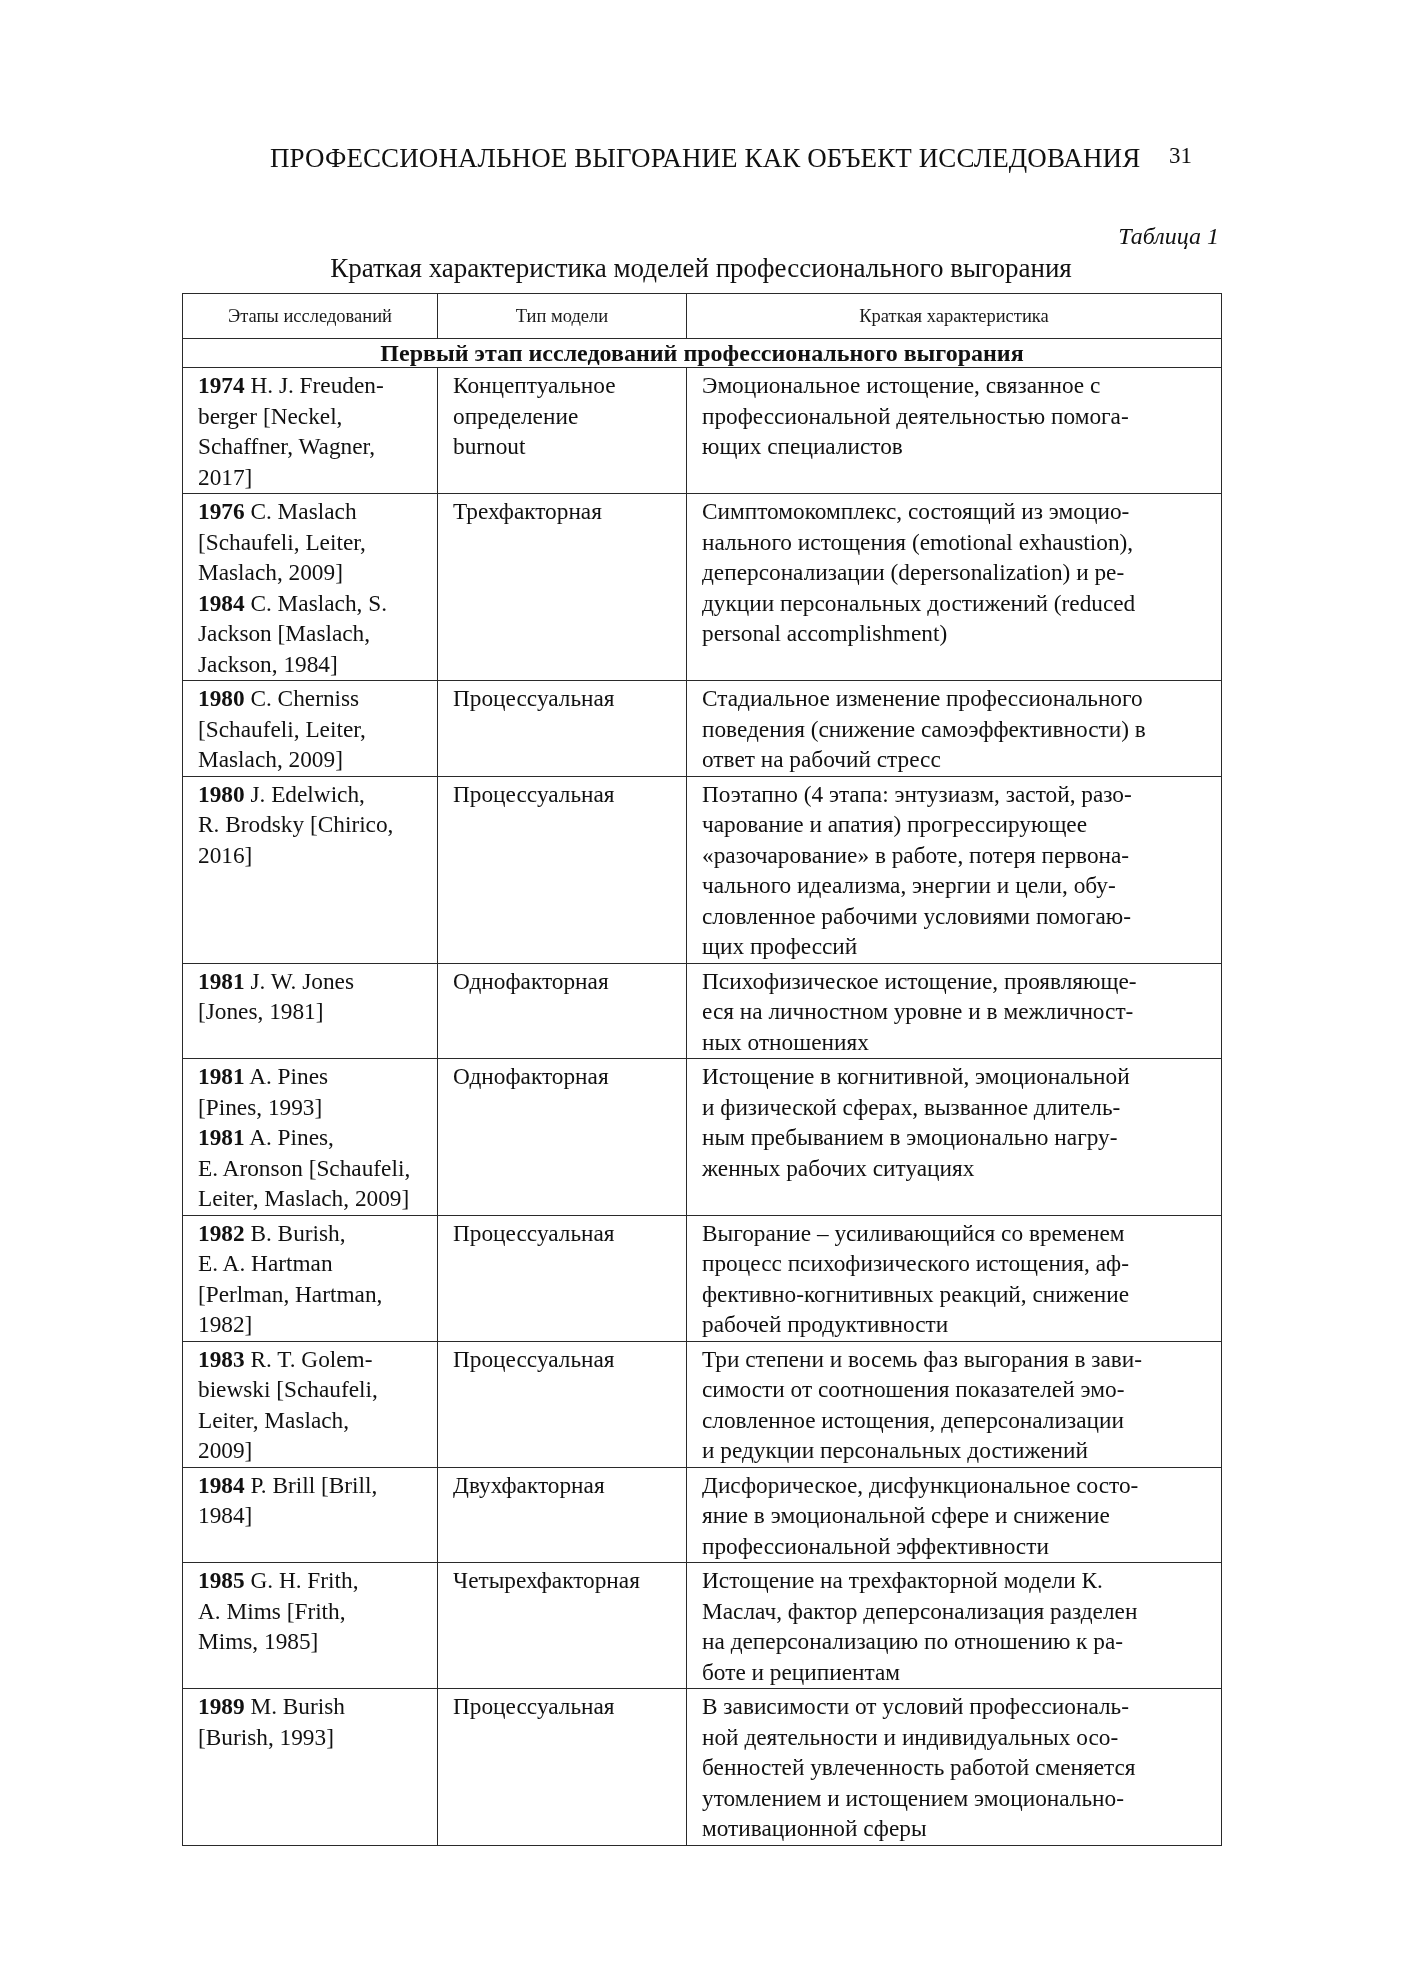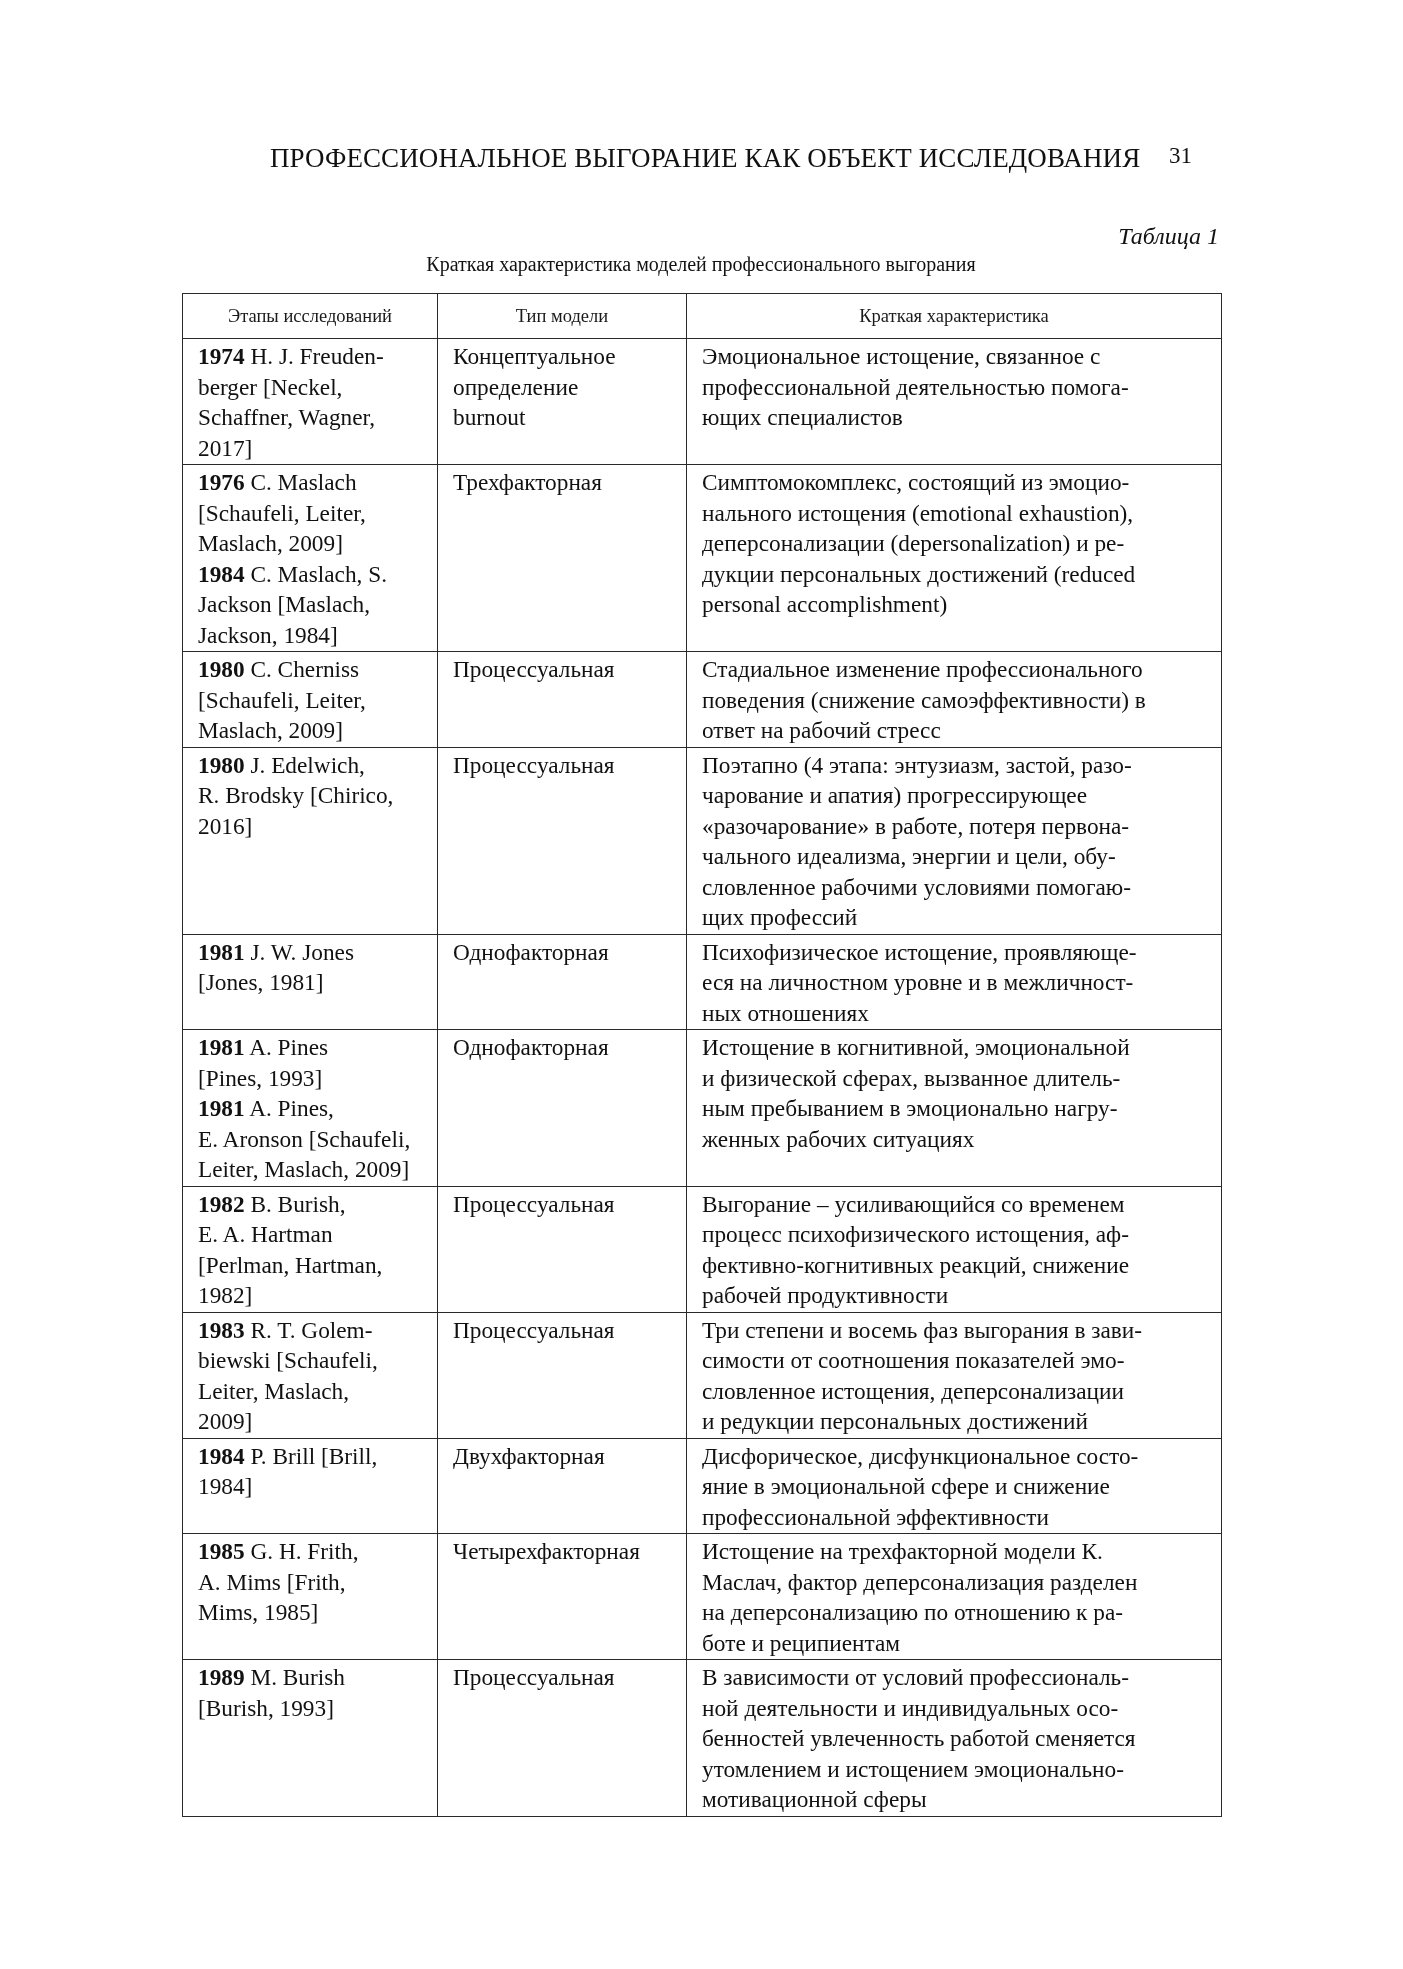--- a/index.html
+++ b/index.html
@@ -12,21 +12,21 @@
     font-size: 27px; letter-spacing: 0.1px; white-space: nowrap;
   }
   .page-number {
     position: absolute; left: 1169px; top: 143px; font-size: 23px;
   }
   .table-label {
     position: absolute; right: 184px; top: 223px; font-size: 24px; font-style: italic;
   }
   .table-title {
     position: absolute; left: 182px; width: 1038px; top: 253px;
-    text-align: center; font-size: 20px;
+    text-align: center; font-size: 27px;
   }
   table.burnout {
     position: absolute; left: 182px; top: 293px; width: 1039px;
     border-collapse: collapse; table-layout: fixed;
   }
   table.burnout td, table.burnout th {
     border: 1.6px solid #2a2a2a; vertical-align: top;
     padding: 2px 8px 1px 15px; font-size: 23.3px; line-height: 30.5px;
     font-weight: normal;
   }
@@ -60,20 +60,23 @@
       <col class="c3">
     </colgroup>
   <thead>
     <tr>
       <th>Этапы исследований</th>
       <th>Тип модели</th>
       <th>Краткая характеристика</th>
     </tr>
   </thead>
   <tbody id="tbody">
+    <tr class="section-row">
+      <td colspan="3">Первый этап исследований профессионального выгорания</td>
+    </tr>
   <tr style="height: 124px;">
         <td>
           <span class="line"><span class="yr">1974</span><span style="white-space: pre;"> H. J. Freuden-</span></span>
           <span class="line"><span style="white-space: pre;">berger [Neckel,</span></span>
           <span class="line"><span style="white-space: pre;">Schaffner, Wagner,</span></span>
           <span class="line"><span style="white-space: pre;">2017]</span></span>
         </td>
         <td>
           <span class="line">Концептуальное</span>
           <span class="line">определение</span>

